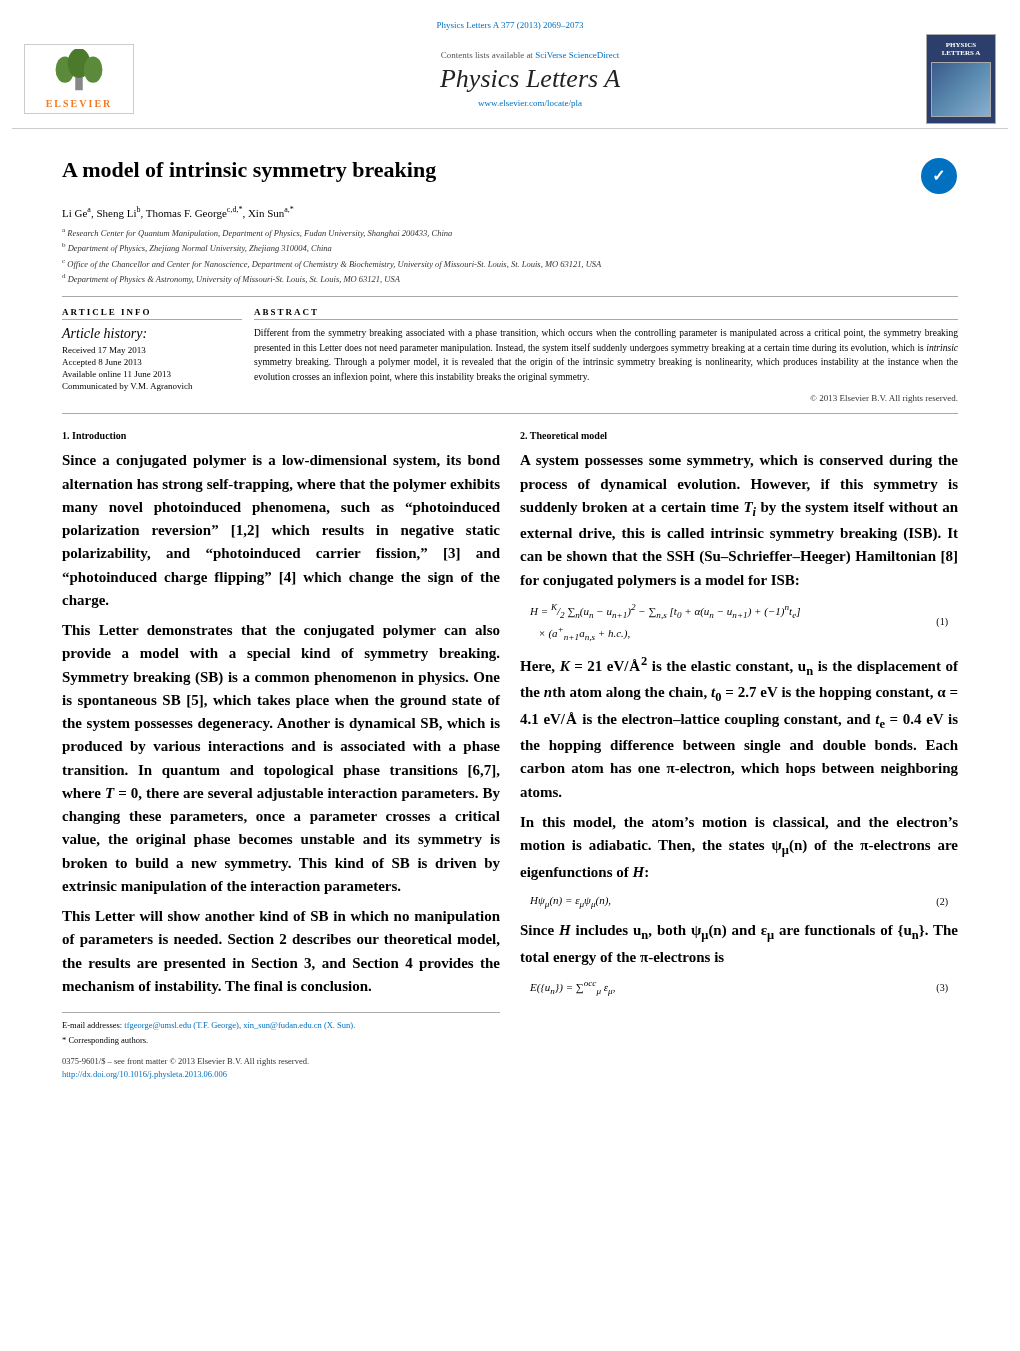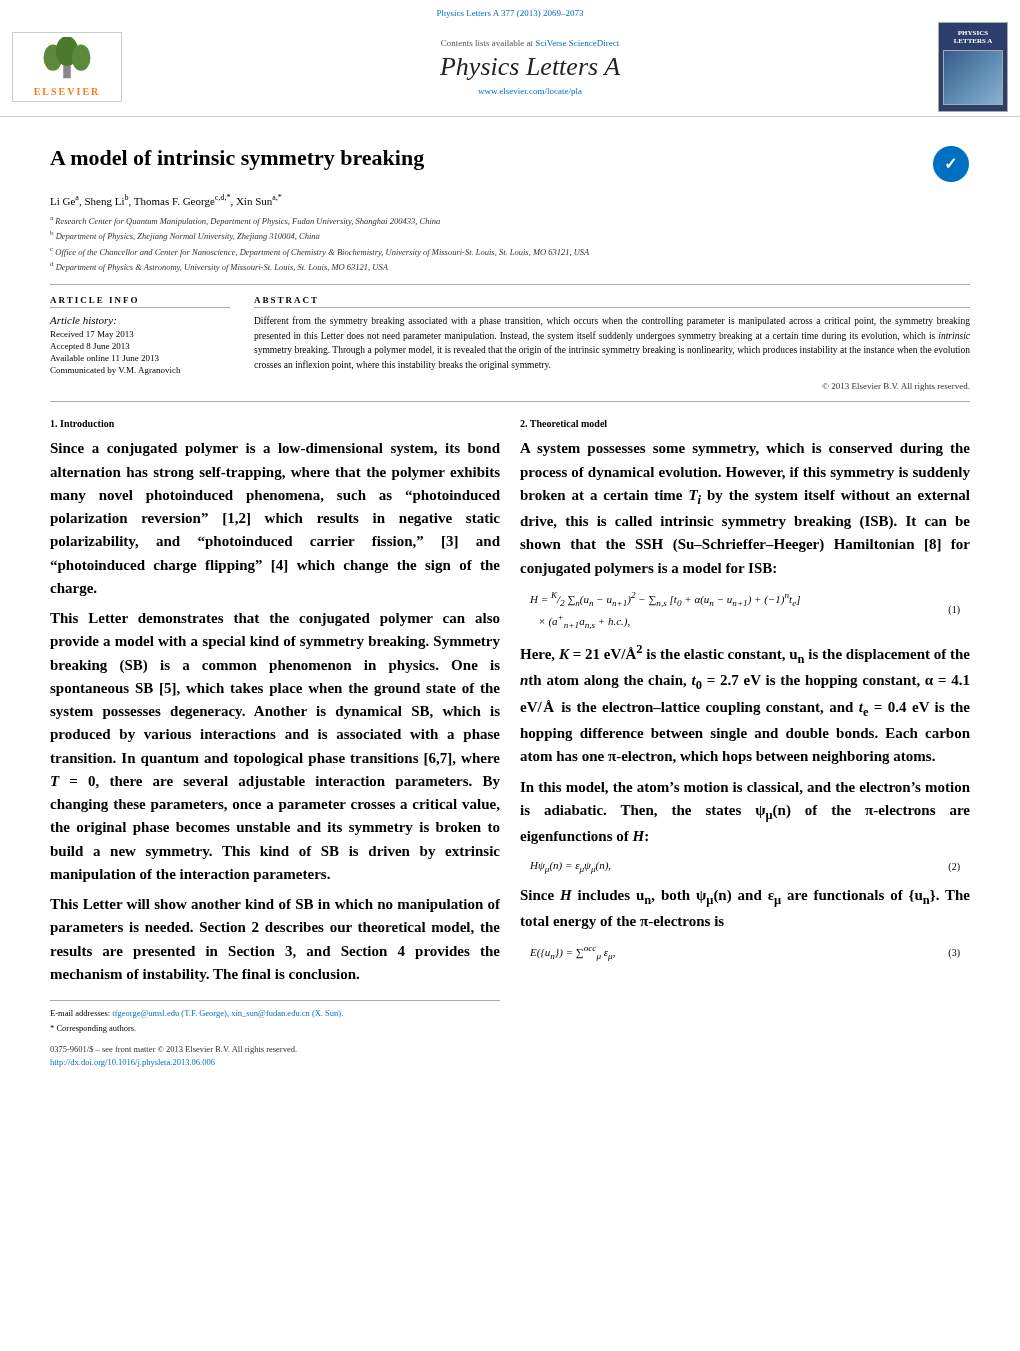--- a/index.html
+++ b/index.html
@@ -9,21 +9,21 @@
       font-size: 10px;
       color: #000;
       width: 1020px;
       min-height: 1351px;
     }
 
     .page {
       width: 1020px;
       min-height: 1351px;
       background: #fff;
-      padding: 0;
+      padding: 12px;
     }
 
     
     .journal-header {
       display: flex;
       flex-direction: column;
       align-items: center;
       padding: 8px 0 4px 0;
       border-bottom: 1px solid #ccc;
       position: relative;
@@ -190,21 +190,21 @@
 
     hr.divider {
       border: none;
       border-top: 1px solid #aaa;
       margin: 10px 0;
     }
 
     
     .article-info-abstract {
       display: flex;
-      gap: 24px;
+      gap: 12px;
       margin: 10px 0;
       font-size: 9.5px;
     }
 
     .article-info {
       width: 180px;
       flex-shrink: 0;
     }
 
     .article-info-title {
@@ -212,21 +212,21 @@
       font-weight: bold;
       letter-spacing: 2px;
       text-transform: uppercase;
       margin-bottom: 6px;
       border-bottom: 1px solid #aaa;
       padding-bottom: 2px;
     }
 
     .article-info-section {
       font-style: italic;
-      font-size: 11px;
+      font-size: 14px;
       margin-bottom: 3px;
     }
 
     .article-info-item {
       font-size: 9px;
       margin-bottom: 2px;
     }
 
     .abstract-section {
       flex: 1;

